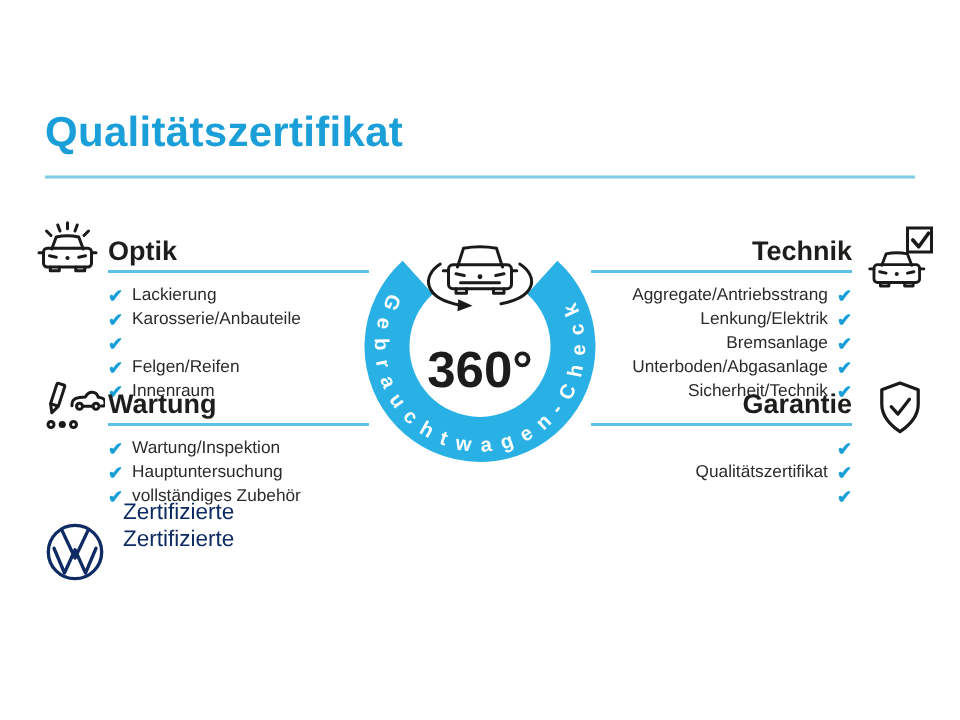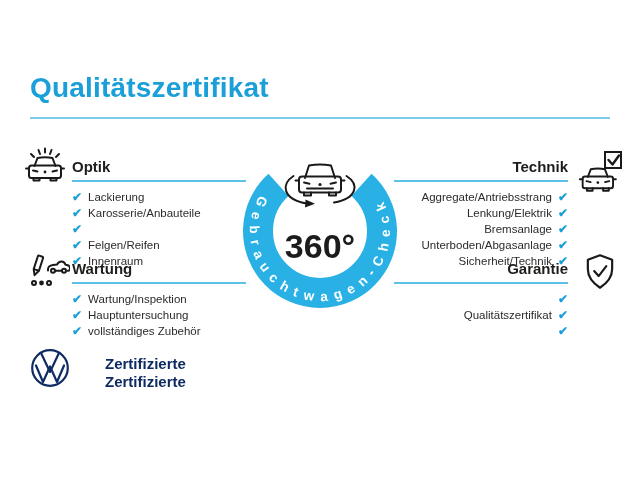--- a/index.html
+++ b/index.html
@@ -3,21 +3,21 @@
 <meta charset="utf-8">
 <style>
   html,body{margin:0;padding:0;background:#fff;}
   .canvas{position:relative;width:640px;height:480px;background:#fff;overflow:hidden;
           font-family:"Liberation Sans",sans-serif;}
   .title{position:absolute;left:30px;top:72px;margin:0;font-size:28px;font-weight:700;
          color:var(--accent,#1b9fd8);letter-spacing:.2px;}
   .title-rule{position:absolute;left:30px;top:117px;width:580px;height:2px;
               background:var(--rule_light,#7fccea);}
   .sec{position:absolute;width:174px;}
-  .sec h2{margin:0;font-size:15px;font-weight:700;color:var(--ink,#1d1d1b);line-height:18px;}
+  .sec h2{margin:0;font-size:18px;font-weight:700;color:var(--ink,#1d1d1b);line-height:18px;}
   .sec .rule{height:2px;background:var(--rule_mid,#5cc1e8);margin-top:4px;}
   .sec ul{list-style:none;margin:7px 0 0 0;padding:0;}
   .sec li{display:flex;align-items:center;gap:6px;font-size:11.5px;color:#2b2b2b;line-height:16px;}
   .sec.right{text-align:right;}
   .sec.right li{justify-content:flex-end;}
   .check{color:var(--accent,#1b9fd8);font-size:12px;font-weight:700;}
   #sec-optik{left:72px;top:158px;}
   #sec-wartung{left:72px;top:260px;}
   #sec-technik{left:394px;top:158px;}
   #sec-garantie{left:394px;top:260px;}
@@ -29,22 +29,22 @@
   #center-graphic{position:absolute;left:233px;top:146px;}
   .s-ink{stroke:#1a1a1a;stroke-width:2;fill:none;stroke-linecap:round;stroke-linejoin:round;}
   .s-ink-th{stroke:#1a1a1a;stroke-width:2.4;fill:none;stroke-linecap:round;stroke-linejoin:round;}
   .f-ink{fill:#1a1a1a;stroke:none;}
   .paper{fill:#fff;stroke:#1a1a1a;stroke-width:2;}
   .ring-arc{stroke:var(--ring,#29b1e6);fill:none;}
   .ring-text{fill:#ffffff;font-weight:700;font-size:13.5px;letter-spacing:7px;
              font-family:"Liberation Sans",sans-serif;}
   .badge-360{fill:#1c1c1c;font-size:34px;font-weight:700;font-family:"Liberation Sans",sans-serif;}
   .navy-stroke{stroke:var(--navy,#0e2b63);stroke-width:2.2;fill:none;stroke-linecap:round;stroke-linejoin:round;}
-  .brand{position:absolute;left:82px;top:355px;font-size:15px;font-weight:700;
-         color:var(--navy,#0e2b63);line-height:18px;margin-left:23px;}
+  .brand{position:absolute;left:82px;top:333px;font-size:15px;font-weight:400;
+         color:var(--navy,#0e2b63);line-height:18px;}
   #vw-logo{position:absolute;left:30px;top:348px;}
 </style>
 </head>
 <body>
 
 <div class="canvas">
 
   <h1 class="title">Qualitätszertifikat</h1>
   <div class="title-rule"></div>
 

